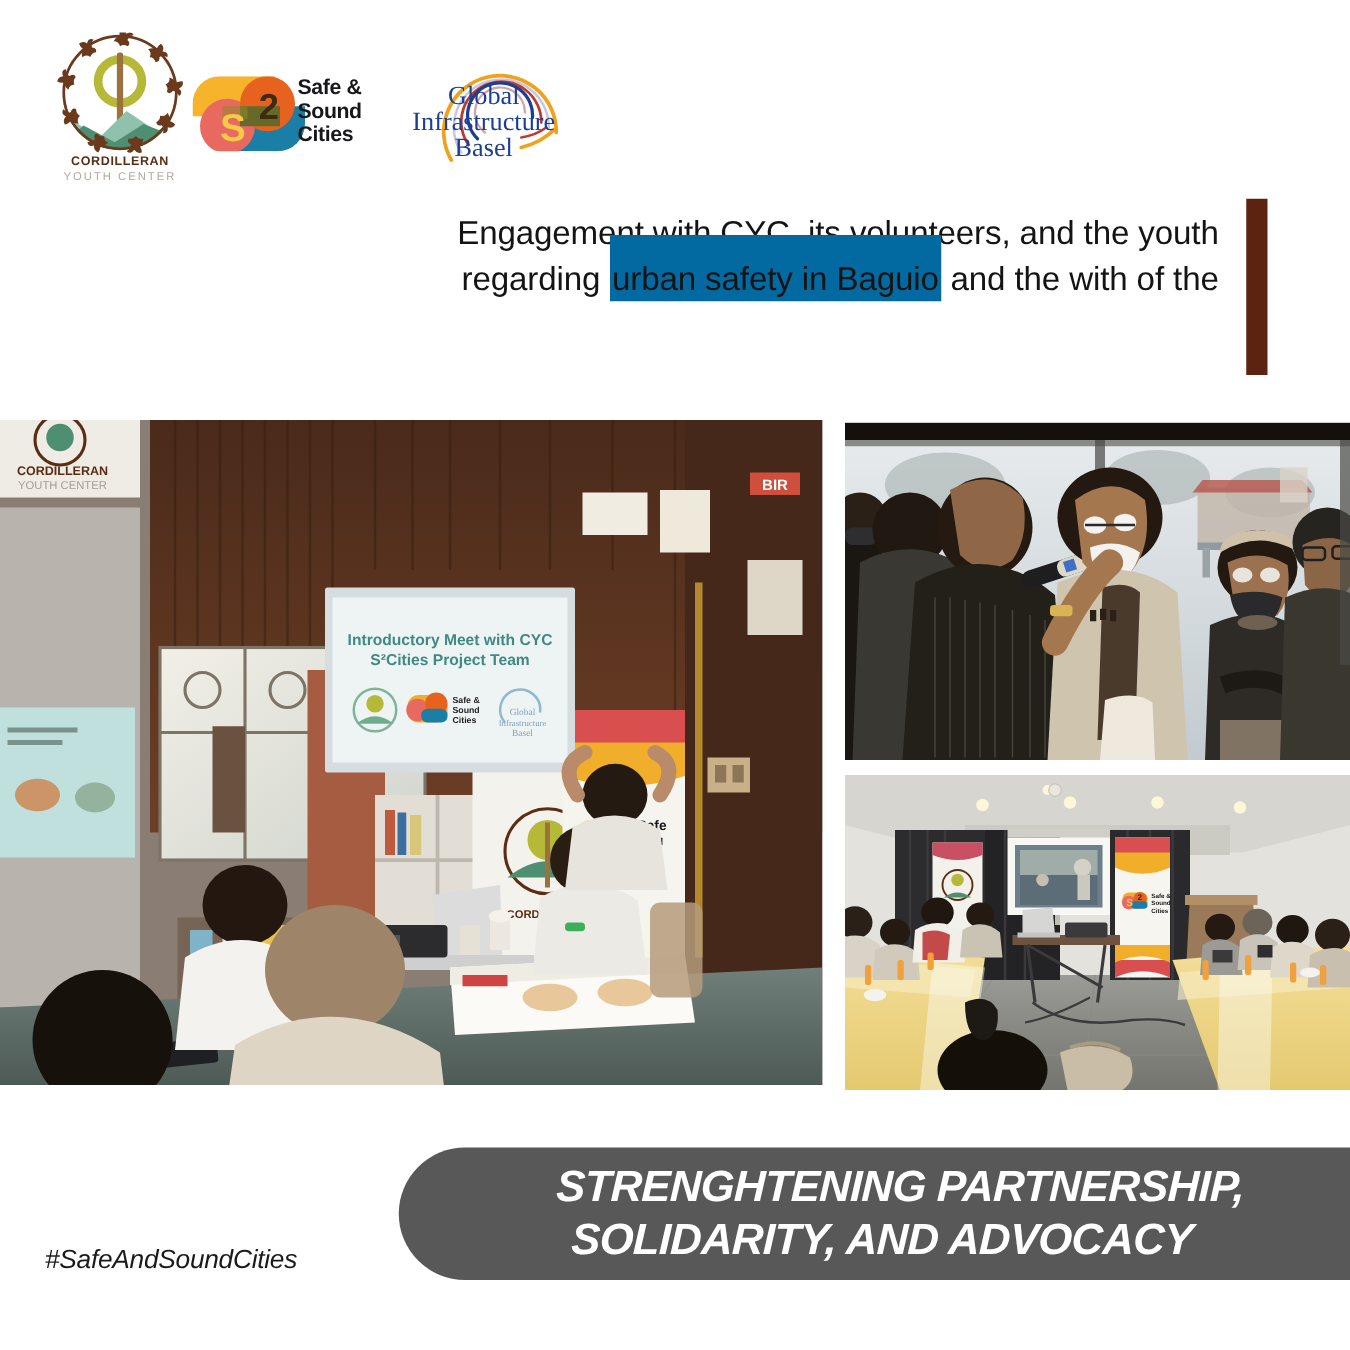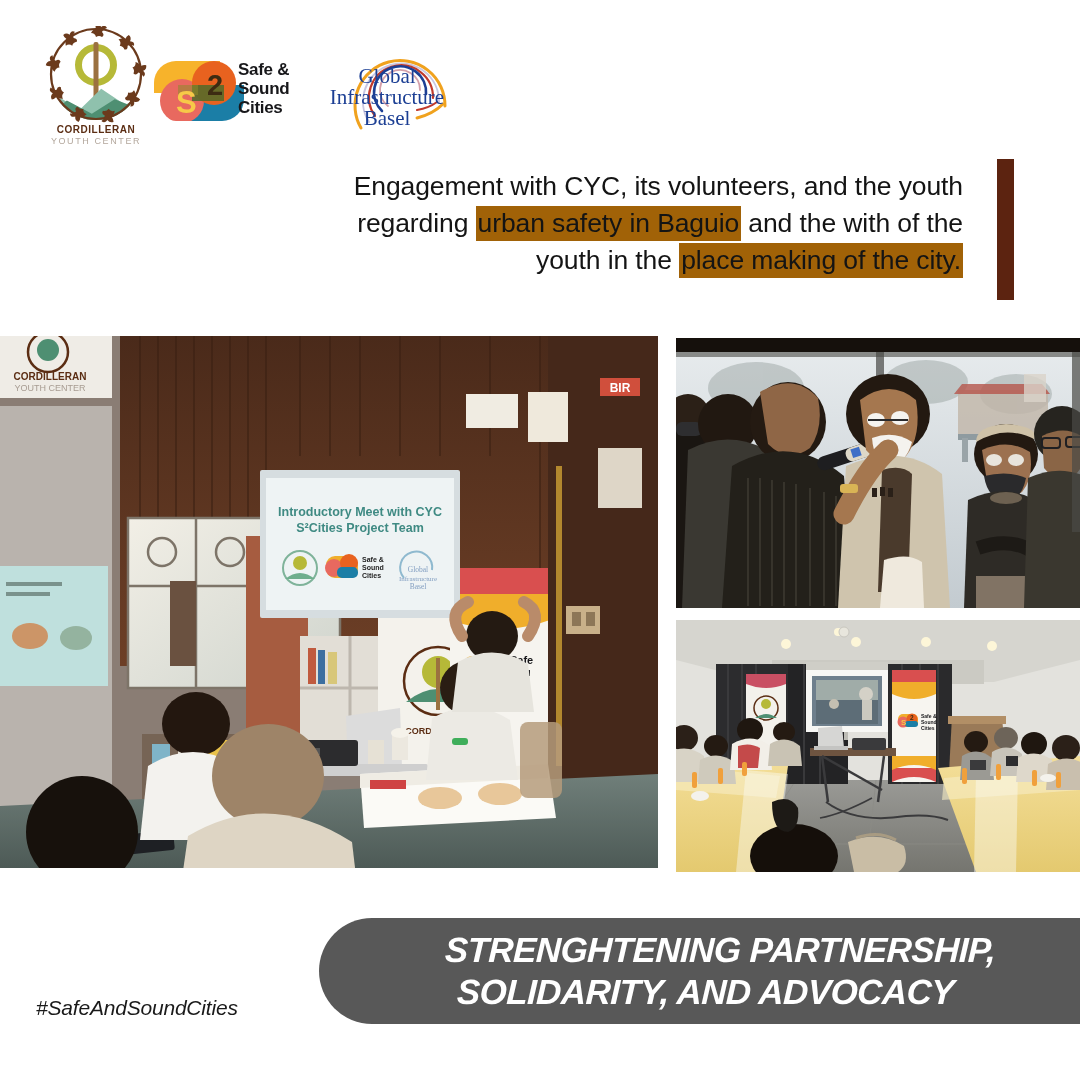--- a/index.html
+++ b/index.html
@@ -137,32 +137,32 @@
     color: #1c3f94;
     line-height: 21px;
   }
   .gib-l1 { font-size: 21px; }
   .gib-l2 { font-size: 21px; }
   .gib-l3 { font-size: 21px; }
 
   
   .headline {
     position: absolute;
-    left: 288px; top: 168px;
+    left: 300px; top: 168px;
     width: 675px;
     text-align: right;
     font-size: 26.5px;
     line-height: 37px;
     color: #141414;
     letter-spacing: -0.1px;
   }
   .hl-line { display: block; white-space: nowrap; }
   .hl {
-    background: #a16207;
-    padding: 2px 2px 3px 2px;
+    background: #0369a1;
+    padding: 20px 2px 3px 2px;
     box-decoration-break: clone;
     -webkit-box-decoration-break: clone;
   }
   .accent-bar {
     position: absolute;
     left: 997px; top: 159px;
     width: 17px; height: 141px;
     background: #5c2310;
   }
 
@@ -311,23 +311,20 @@
     </div>
   </div>
 
   <div class="headline">
     <span class="hl-line">
       <span>Engagement with CYC, its volunteers, and the youth</span>
     </span>
     <span class="hl-line">
       <span>regarding </span><span class="hl">urban safety in Baguio</span><span> and the with of the</span>
     </span>
-    <span class="hl-line">
-      <span>youth in the </span><span class="hl">place making of the city.</span>
-    </span>
   </div>
   <div class="accent-bar"></div>
 
   <div class="photo photo-main">
     <svg viewBox="0 0 658 532" preserveAspectRatio="none">
       <defs>
         <linearGradient id="wood" x1="0" y1="0" x2="0" y2="1">
           <stop offset="0" stop-color="#4a2a1a"></stop>
             <stop offset="1" stop-color="#6d3f26"></stop>
         </linearGradient>

